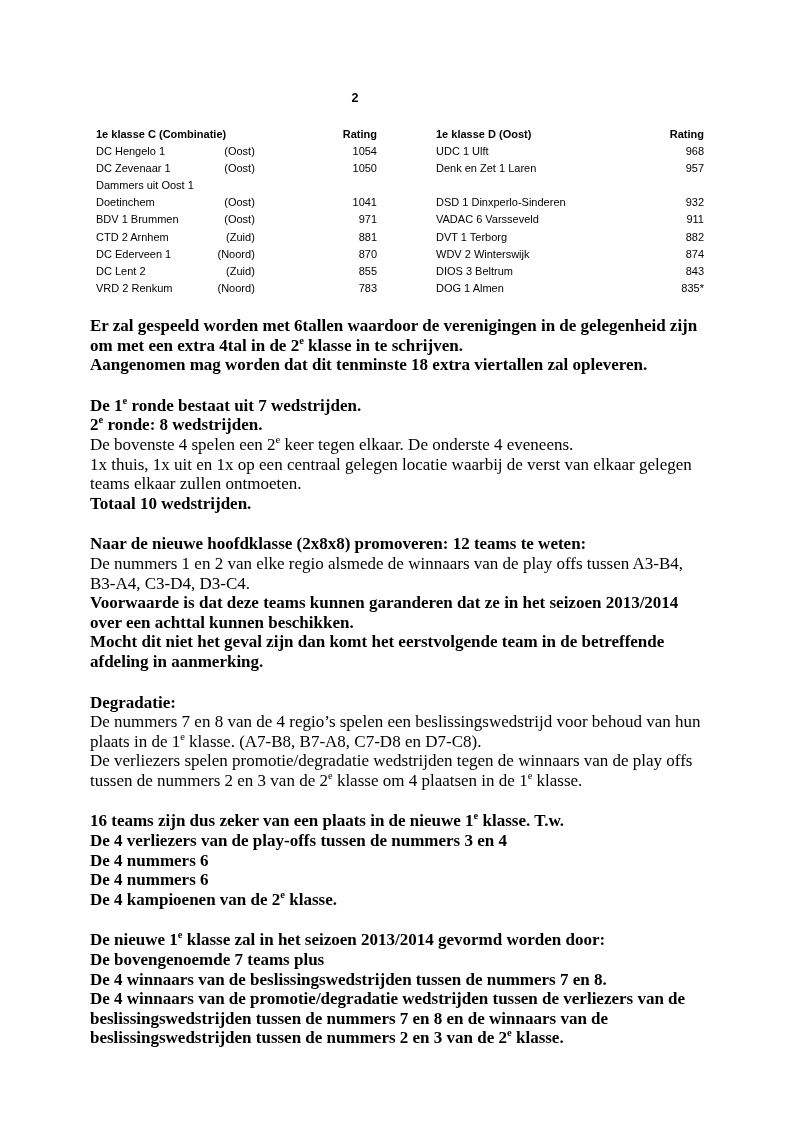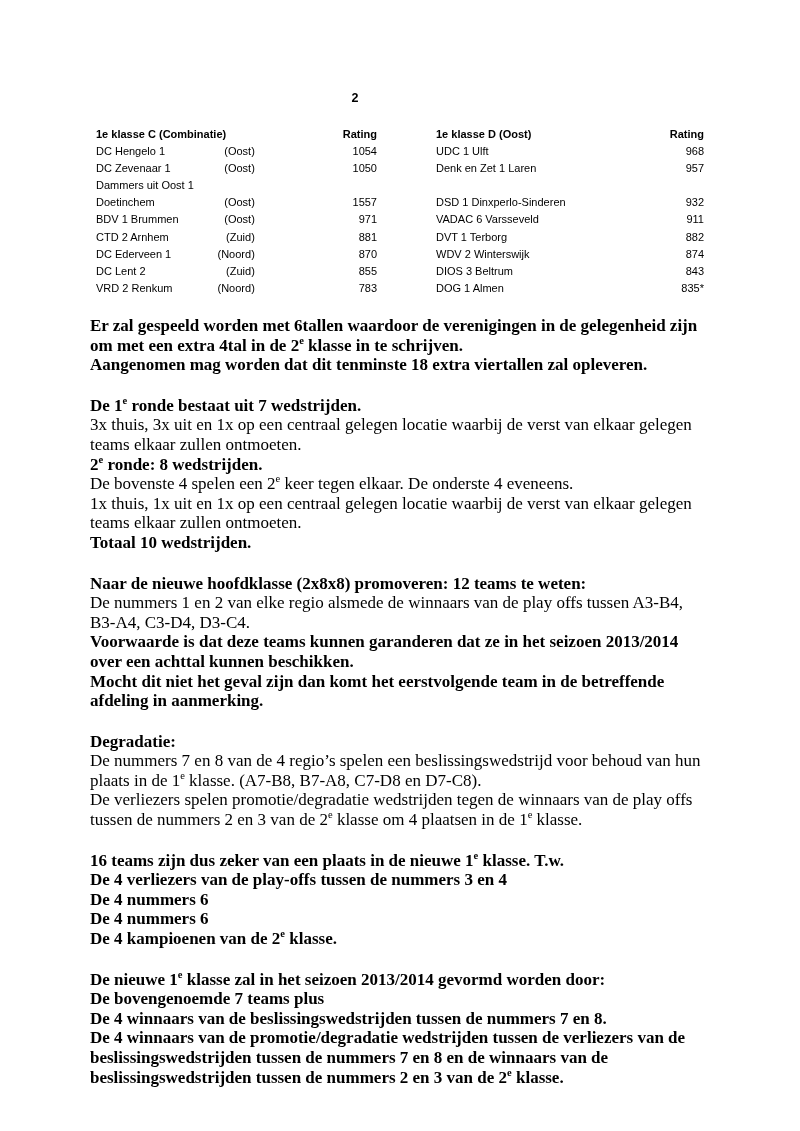--- a/index.html
+++ b/index.html
@@ -140,21 +140,21 @@
               <td class="c-rating">1050</td>
             </tr>
             <tr>
               <td class="c-team">Dammers uit Oost 1</td>
               <td class="c-region">&nbsp;</td>
               <td class="c-rating">&nbsp;</td>
             </tr>
             <tr>
               <td class="c-team">Doetinchem</td>
               <td class="c-region">(Oost)</td>
-              <td class="c-rating">1557</td>
+              <td class="c-rating">1041</td>
             </tr>
             <tr>
               <td class="c-team">BDV 1 Brummen</td>
               <td class="c-region">(Oost)</td>
               <td class="c-rating">971</td>
             </tr>
             <tr>
               <td class="c-team">CTD 2 Arnhem</td>
               <td class="c-region">(Zuid)</td>
               <td class="c-rating">881</td>
@@ -231,21 +231,20 @@
 
   <div class="body-text">
 
     <div class="blk">
       <span class="ln b"><span>Er zal gespeeld worden met 6tallen waardoor de verenigingen in de gelegenheid zijn om met een extra 4tal in de 2</span><sup>e</sup><span> klasse in te schrijven.</span></span>
       <span class="ln b">Aangenomen mag worden dat dit tenminste 18 extra viertallen zal opleveren.</span>
     </div>
 
     <div class="blk">
       <span class="ln b"><span>De 1</span><sup>e</sup><span> ronde bestaat uit 7 wedstrijden.</span></span>
-      <span class="ln">3x thuis, 3x uit en 1x op een centraal gelegen locatie waarbij de verst van elkaar gelegen teams elkaar zullen ontmoeten.</span>
       <span class="ln b"><span>2</span><sup>e</sup><span> ronde: 8 wedstrijden.</span></span>
       <span class="ln"><span>De bovenste 4 spelen een 2</span><sup>e</sup><span> keer tegen elkaar. De onderste 4 eveneens.</span></span>
       <span class="ln">1x thuis, 1x uit en 1x op een centraal gelegen locatie waarbij de verst van elkaar gelegen teams elkaar zullen ontmoeten.</span>
       <span class="ln b">Totaal 10 wedstrijden.</span>
     </div>
 
     <div class="blk">
       <span class="ln b">Naar de nieuwe hoofdklasse (2x8x8) promoveren: 12 teams te weten:</span>
       <span class="ln">De nummers 1 en 2 van elke regio alsmede de winnaars van de play offs tussen A3-B4, B3-A4, C3-D4, D3-C4.</span>
       <span class="ln b">Voorwaarde is dat deze teams kunnen garanderen dat ze in het seizoen 2013/2014 over een achttal kunnen beschikken.</span>

